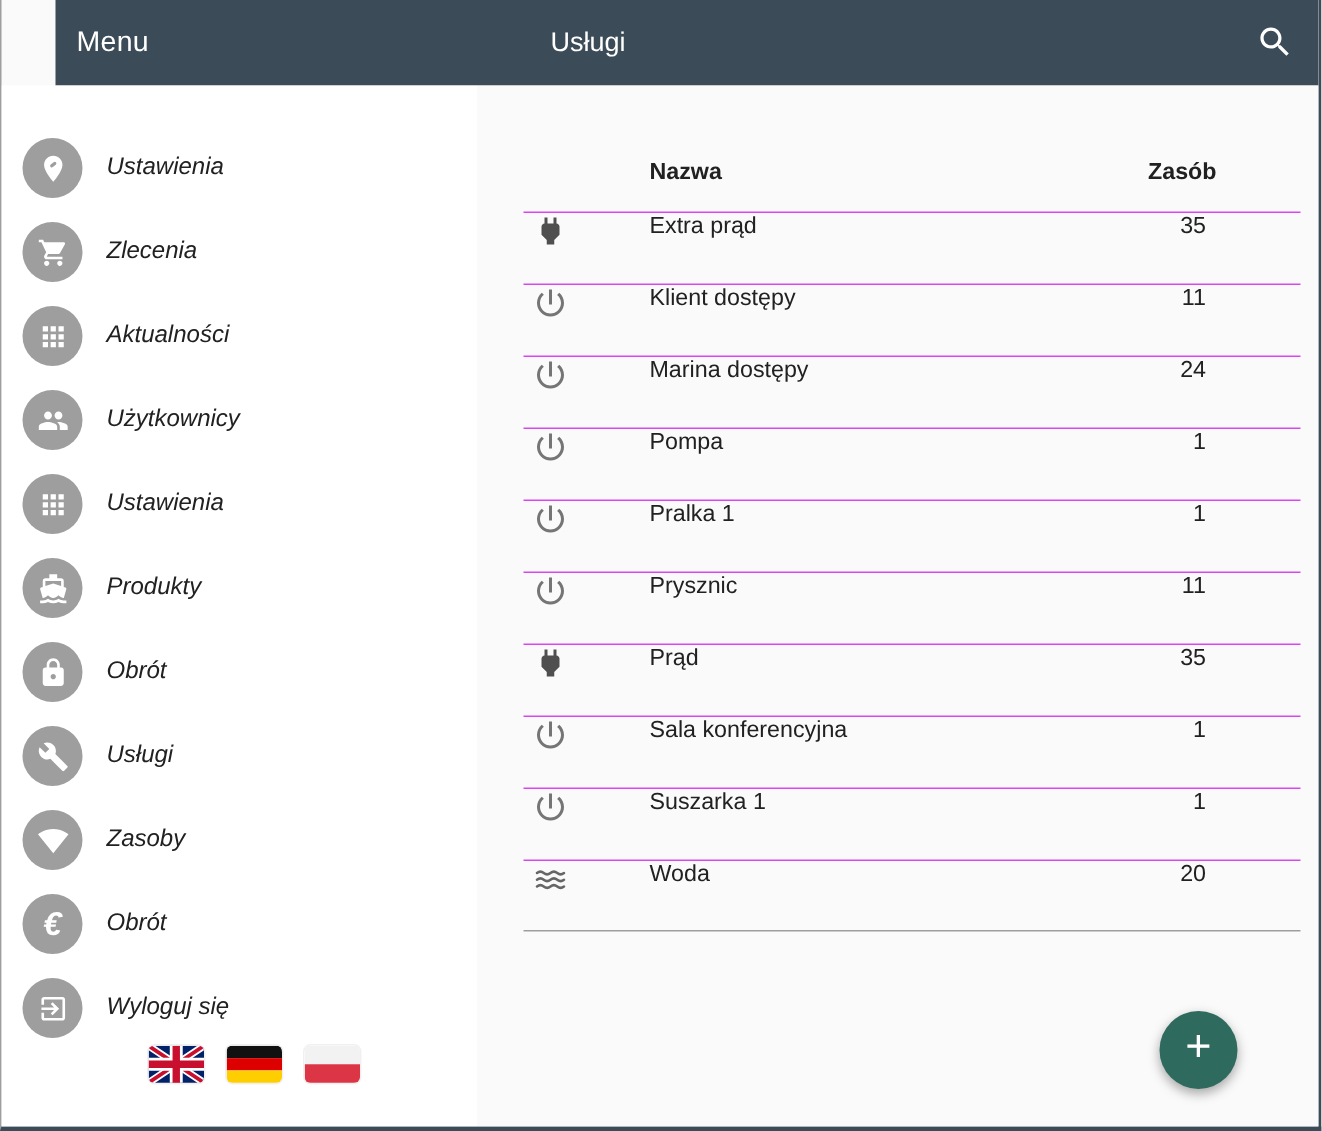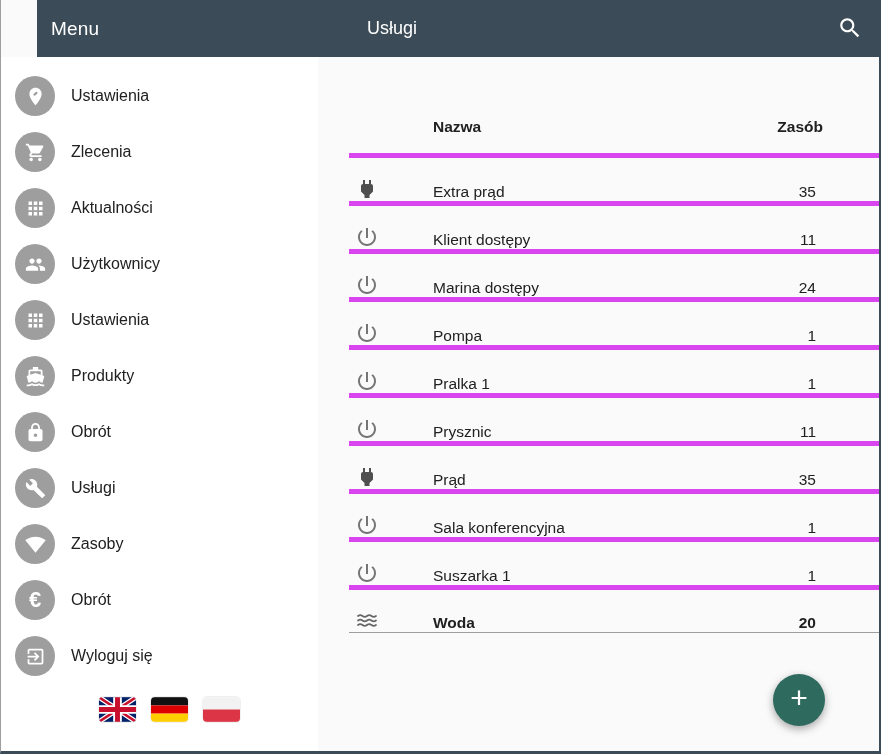--- a/index.html
+++ b/index.html
@@ -29,21 +29,21 @@
   .appbar .search-btn {
     position:absolute; left:799px; top:15px; width:28px; height:28px;
     background:none; border:none; cursor:pointer; padding:0;
   }
   .appbar .search-btn svg { width:26px; height:26px; fill:#fff; }
 
   
   .sidebar {
     position:absolute; top:57px; left:0; width:317px; bottom:0; background:#ffffff;
   }
-  .nav { padding-top:11px; }
+  .nav { padding-top:27px;font-style:italic; }
   .nav-item {
     height:56px; display:flex; align-items:center; padding-left:14px; cursor:pointer;
   }
   .icon-circle {
     width:40px; height:40px; border-radius:50%; background:#9e9e9e; flex:0 0 40px;
     display:flex; align-items:center; justify-content:center;
   }
   .icon-circle svg { width:21px; height:21px; fill:#fff; }
   .icon-circle .euro-glyph { color:#fff; font-size:22px; font-weight:bold; line-height:1; }
   .nav-label { margin-left:16px; font-size:16px; color:#212121; }
@@ -54,32 +54,32 @@
   .flag {
     width:37px; height:25px; border-radius:4px; overflow:hidden; display:block; cursor:pointer;
     box-shadow:0 0 0 1px rgba(0,0,0,0.06);
   }
   .flag svg { display:block; width:37px; height:25px; }
 
   
   .main {
     position:absolute; top:57px; left:317px; right:0; bottom:0; background:#fafafa;
   }
-  .table { position:absolute; left:31px; top:0; right:0;margin-top:12px; }
+  .table { position:absolute; left:31px; top:0; right:12px; }
   .thead {
     height:84px; display:flex; align-items:flex-end; padding-bottom:17px;
     font-weight:bold; font-size:15.5px;
   }
   .thead .col-name { margin-left:84px; }
   .thead .col-resource { margin-left:auto; padding-right:56px; }
   .trow {
-    height:48px; display:flex; align-items:flex-end;
-    border-top:5px solid #d946ef; cursor:pointer;
-  }
-  .trow:last-child { border-bottom:1px solid #9e9e9e;font-weight:bold; }
+    height:48px; display:flex; align-items:flex-start;
+    border-top:1px solid #d946ef; cursor:pointer;
+  }
+  .trow:last-child { border-bottom:1px solid #9e9e9e; }
   .row-icon { width:24px; height:24px; margin-left:6px; flex:0 0 24px; }
   .row-icon svg { width:24px; height:24px; }
   .row-name { margin-left:54px; font-size:15.5px; }
   .row-value { margin-left:auto; padding-right:63px; font-size:15.5px; }
 
   
   .fab {
     position:absolute; left:455px; top:617px; width:52px; height:52px; border:none;
     border-radius:50%; background:#2e6a5e; color:#fff; cursor:pointer;
     display:flex; align-items:center; justify-content:center;

